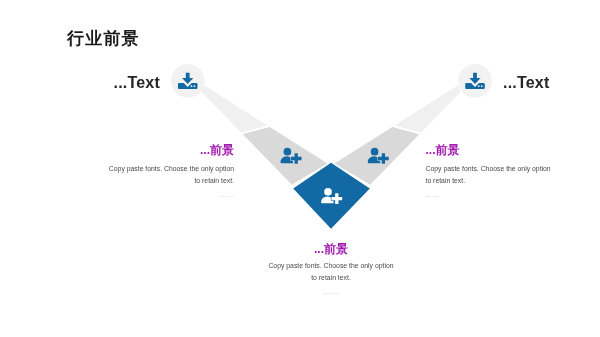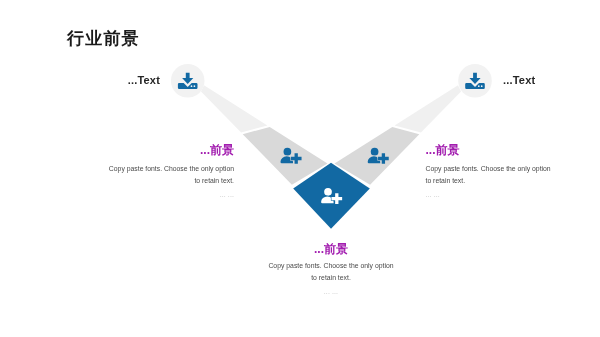--- a/index.html
+++ b/index.html
@@ -1,21 +1,21 @@
 <!DOCTYPE html>
 <html><head>
 <meta charset="utf-8">
 <style>
   html,body{margin:0;padding:0;}
   body{width:600px;height:337px;background:#ffffff;overflow:hidden;
        font-family:"Liberation Sans",sans-serif;}
   #slide{position:relative;width:600px;height:272px;background:#fff;margin-left:31px;}
   #title{position:absolute;left:36px;top:30px;font-size:17px;font-weight:bold;color:#1a1a1a;letter-spacing:1.2px;line-height:1;}
   svg.diag{position:absolute;left:0;top:0;width:600px;height:337px;}
-  .tlabel{position:absolute;font-size:11px;font-weight:bold;color:#262626;letter-spacing:0.2px;line-height:1;white-space:nowrap;text-align:center;}
+  .tlabel{position:absolute;font-size:16px;font-weight:bold;color:#262626;letter-spacing:0.2px;line-height:1;white-space:nowrap;text-align:center;}
   .blk{position:absolute;}
   .blk .hd{font-size:12px;font-weight:bold;color:#a21caf;line-height:1;white-space:nowrap;}
   .blk .bd{font-size:6.85px;color:#4a4a4a;line-height:12.1px;white-space:nowrap;}
   .blk .dots{font-size:7px;color:#c2c2c2;line-height:15px;white-space:nowrap;letter-spacing:0.1px;}
   .blk .hd{margin-bottom:6.5px;}
   .ar{text-align:right;}
   .al{text-align:left;}
   .ac{text-align:center;}
   #tlab-left{right:471px;top:75px;}
   #tlab-right{left:472px;top:75px;}

